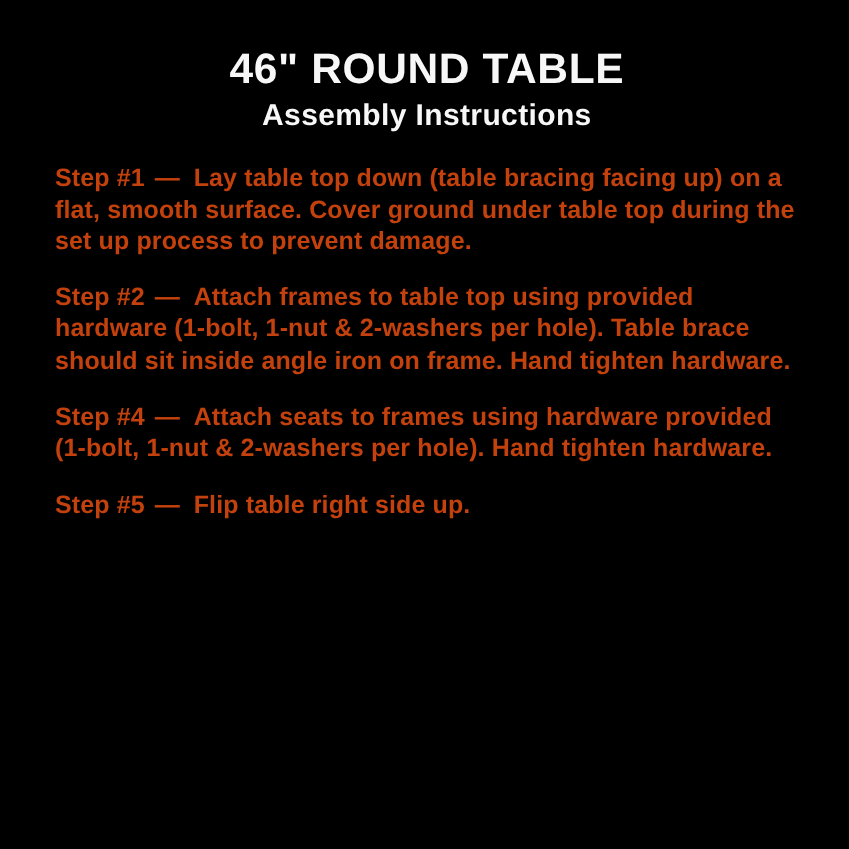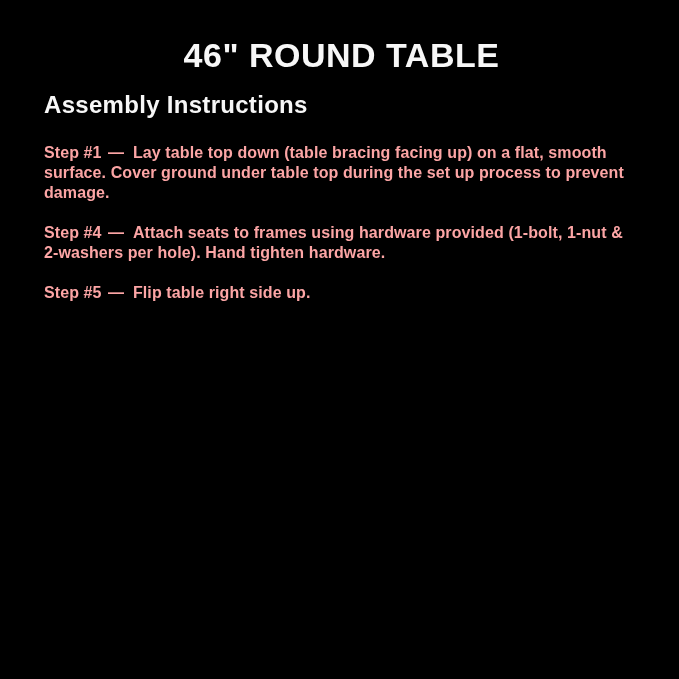--- a/index.html
+++ b/index.html
@@ -21,49 +21,51 @@
   }
   .title {
     margin: 4px 0 0 0;
     text-align: center;
     font-size: 34px;
     line-height: 1.15;
     letter-spacing: 0.5px;
     color: #f7f7f7;
   }
   .subtitle {
-    margin: 16px 0 24px 0;
+    margin: 4px 0 24px 0;
+    text-align: center;
     font-size: 24px;
     line-height: 1.15;
     letter-spacing: 0.3px;
     color: #f7f7f7;
   }
   .steps {
     max-width: 596px;
   }
   .step {
     margin: 0 0 20px 0;
-    font-size: 16px;
+    font-size: 20px;
     line-height: 1.26;
     letter-spacing: 0.1px;
-    color: #fca5a5;
+    color: #c2410c;
   }
   .step .dash {
     margin: 0 0.55em 0 0.4em;
   }
 </style>
 </head>
 <body>
 
 <div class="page">
   <h1 class="title">46" ROUND TABLE</h1>
   <h2 class="subtitle">Assembly Instructions</h2>
   <div class="steps">
   <p class="step"><span class="label">Step #1</span><span class="dash">—</span><span class="text">Lay table top down (table bracing facing up) on a flat, smooth surface. Cover ground under table top during the set up process to prevent damage.</span></p>
 
+  <p class="step"><span class="label">Step #2</span><span class="dash">—</span><span class="text">Attach frames to table top using provided hardware (1-bolt, 1-nut &amp; 2-washers per hole). Table brace should sit inside angle iron on frame. Hand tighten hardware.</span></p>
 
   <p class="step"><span class="label">Step #4</span><span class="dash">—</span><span class="text">Attach seats to frames using hardware provided (1-bolt, 1-nut &amp; 2-washers per hole). Hand tighten hardware.</span></p>
 
 
   <p class="step"><span class="label">Step #5</span><span class="dash">—</span><span class="text">Flip table right side up.</span></p>
 
 </div>
 </div>
 
 </body></html>

